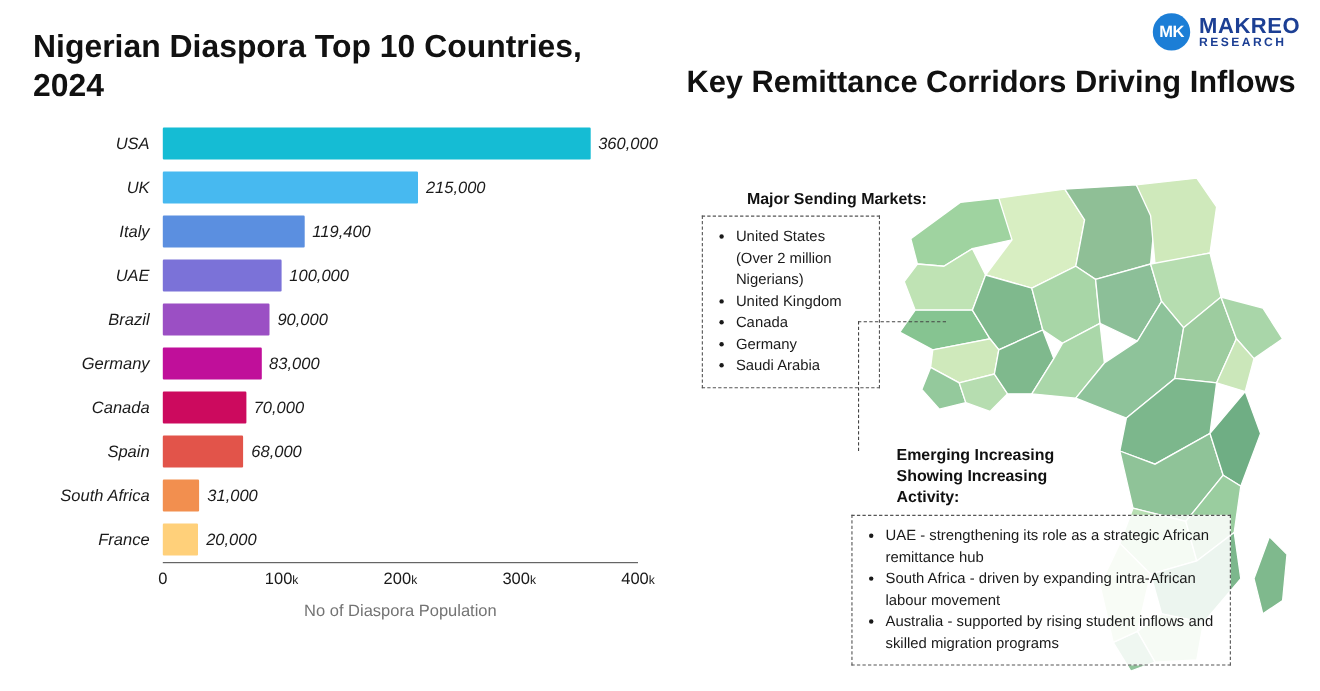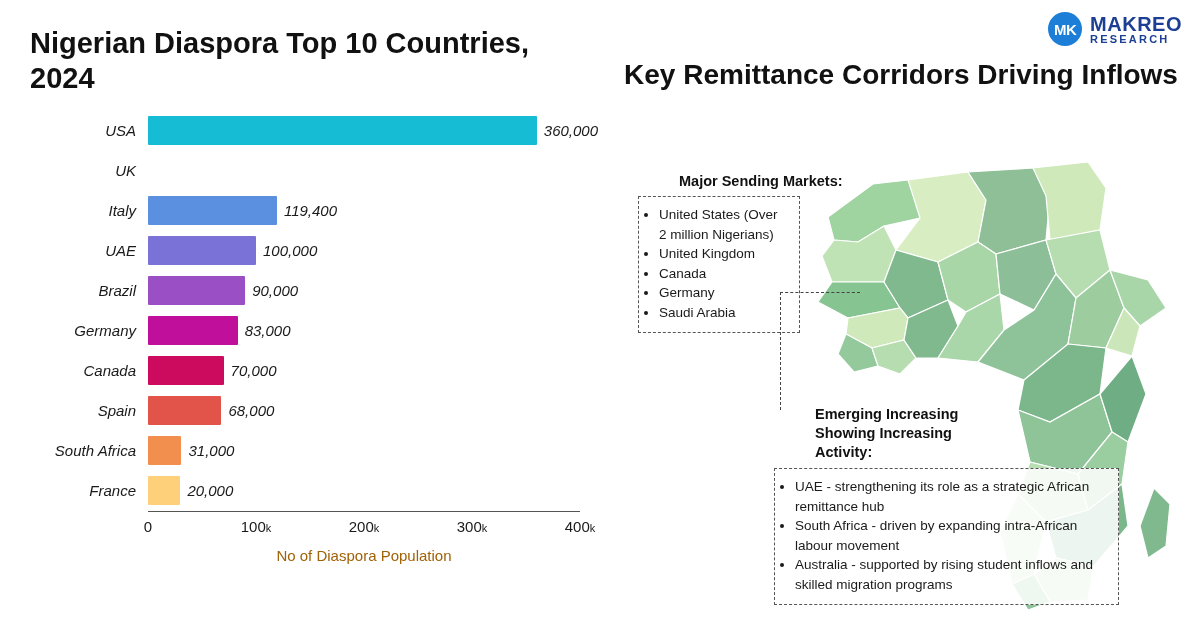--- a/index.html
+++ b/index.html
@@ -107,21 +107,21 @@
     color: #1a1a1a;
     padding-top: 6px;
     white-space: nowrap;
   }
   .tick small { font-size: 11px; }
   .axis-title {
     margin-left: 118px;
     width: 432px;
     text-align: center;
     font-size: 15px;
-    color: #a16207;
+    color: #737373;
     margin-top: 2px;
   }
 
   
   .right-panel {
     position: absolute;
     left: 620px; top: 0;
     width: 580px; height: 628px;
   }
   .right-title {
@@ -141,21 +141,21 @@
     top: 122px;
     width: 400px;
     height: 500px;
   }
   .map-holder svg { display: block; width: 100%; height: 100%; }
 
   .callout {
     position: absolute;
     border: 1px dashed #555;
     background: rgba(255,255,255,0.86);
-    padding: 8px 12px 10px 2px;
+    padding: 8px 12px 10px 12px;
   }
   .callout ul {
     margin: 0;
     padding-left: 18px;
   }
   .callout li {
     font-size: 13.5px;
     line-height: 1.45;
     color: #1a1a1a;
   }
@@ -215,20 +215,24 @@
   <div class="chart-area" id="bars">
       <div class="bar-row">
         <div class="bar-label">USA</div>
         <div class="bar-wrap">
           <div class="bar" style="width: 388.8px; background: rgb(21, 188, 212);"></div>
           <div class="bar-value">360,000</div>
         </div>
       </div>
       <div class="bar-row">
         <div class="bar-label">UK</div>
+        <div class="bar-wrap">
+          <div class="bar" style="width: 232.2px; background: rgb(71, 185, 240);"></div>
+          <div class="bar-value">215,000</div>
+        </div>
       </div>
       <div class="bar-row">
         <div class="bar-label">Italy</div>
         <div class="bar-wrap">
           <div class="bar" style="width: 128.952px; background: rgb(91, 143, 224);"></div>
           <div class="bar-value">119,400</div>
         </div>
       </div>
       <div class="bar-row">
         <div class="bar-label">UAE</div>

